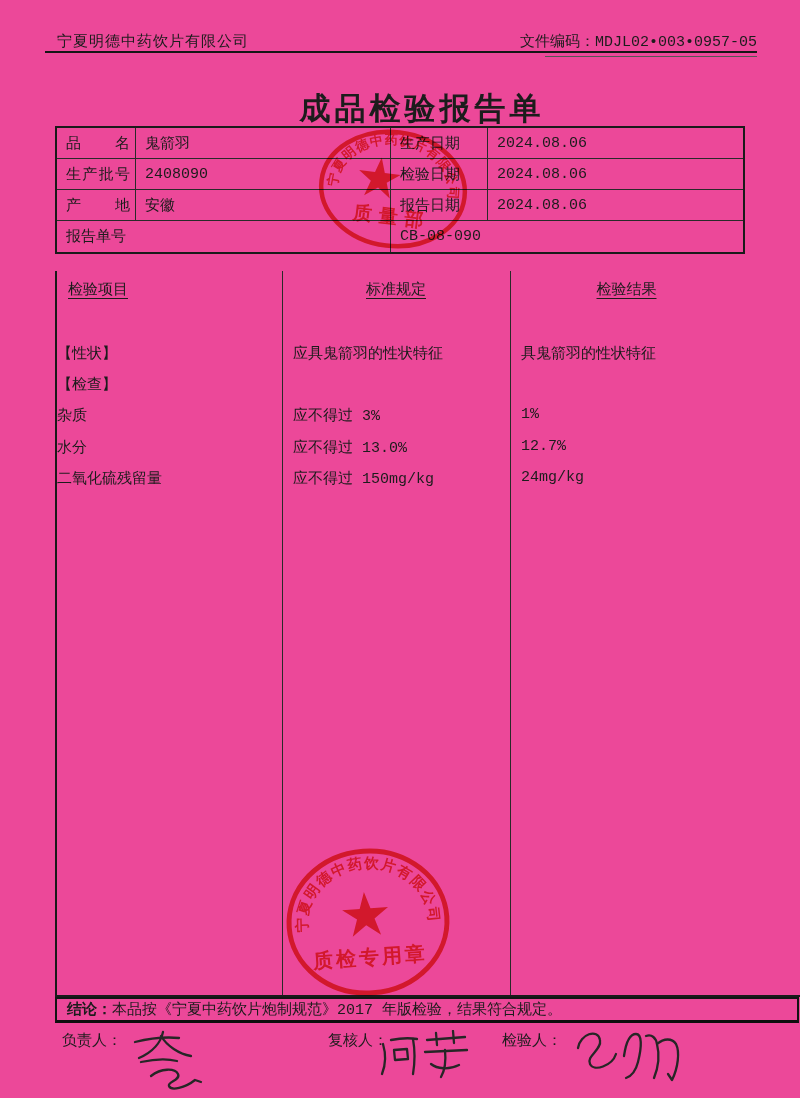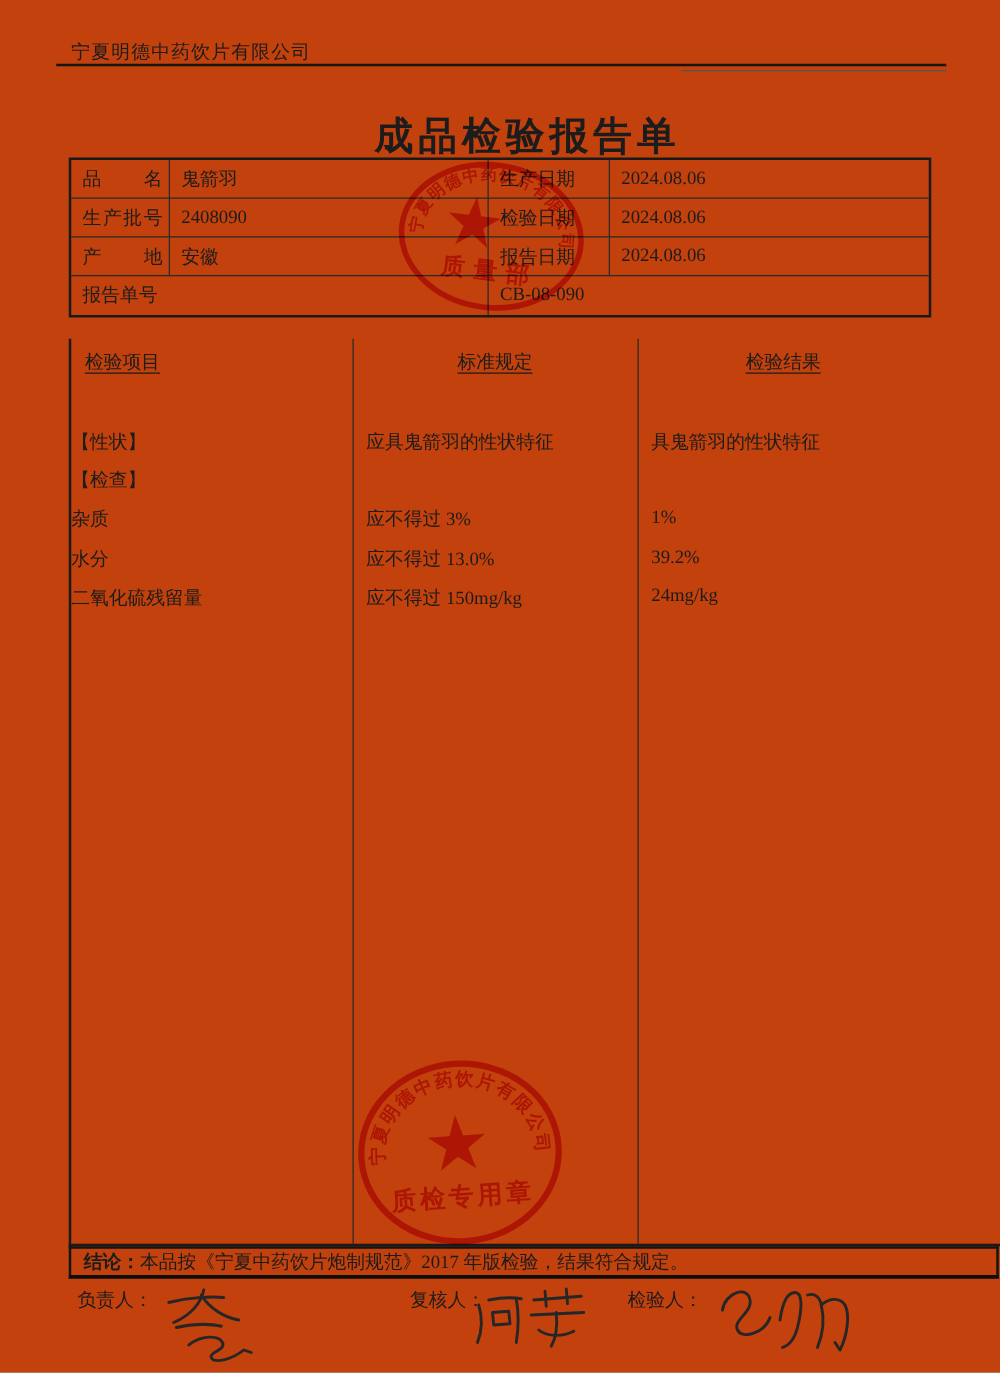--- a/index.html
+++ b/index.html
@@ -1,19 +1,19 @@
 <!DOCTYPE html>
 <html><head>
 <meta charset="utf-8">
 <style>
   * { margin:0; padding:0; box-sizing:border-box; }
   html,body { background:#888; }
   .page {
-    position:relative; width:800px; height:1098px; background:#c2410c;
-    font-family:Liberation Serif, serif; color:#1c1c1c;
+    position:relative; width:800px; height:1098px; background:#ec4899;
+    font-family:Liberation Mono, monospace; color:#1c1c1c;
     overflow:hidden; margin:0 auto;
   }
   .abs { position:absolute; }
   
   .company { left:57px; top:32px; font-size:15px; letter-spacing:1px; }
   .doccode { right:43px; top:32px; font-size:15px; }
   .hline1 { left:45px; top:51px; width:712px; height:2px; background:#151515; }
   .hline2 { left:545px; top:56px; width:212px; height:1px; background:#555; }
   
   .title { left:0; top:88px; width:800px; text-align:center; font-size:31px;
@@ -66,20 +66,21 @@
   .stamp { position:absolute; mix-blend-mode:multiply; opacity:.88; pointer-events:none; }
   .stamp-top { left:308px; top:119px; transform:rotate(7deg); }
   .stamp-bottom { left:278px; top:842px; transform:rotate(-4deg); }
 </style>
 </head>
 <body>
 
 <div class="page">
 
   <div class="abs company">宁夏明德中药饮片有限公司</div>
+  <div class="abs doccode">文件编码：MDJL02•003•0957-05</div>
   <div class="abs hline1"></div>
   <div class="abs hline2"></div>
 
   <div class="abs title">成品检验报告单</div>
 
   <div class="abs info-table">
     <div class="cell">
         <span class="j2">品名</span>
       </div>
     <div class="cell">
@@ -145,21 +146,21 @@
       <span class="c3"></span>
     </div>
     <div class="item-row" style="top:135px">
       <span class="c1">杂质</span>
       <span class="c2">应不得过 3%</span>
       <span class="c3">1%</span>
     </div>
     <div class="item-row" style="top:167px">
       <span class="c1">水分</span>
       <span class="c2">应不得过 13.0%</span>
-      <span class="c3">39.2%</span>
+      <span class="c3">12.7%</span>
     </div>
     <div class="item-row" style="top:198px">
       <span class="c1">二氧化硫残留量</span>
       <span class="c2">应不得过 150mg/kg</span>
       <span class="c3">24mg/kg</span>
     </div>
   </div>
 
   <div class="abs conclusion">
     <b>结论：</b>

